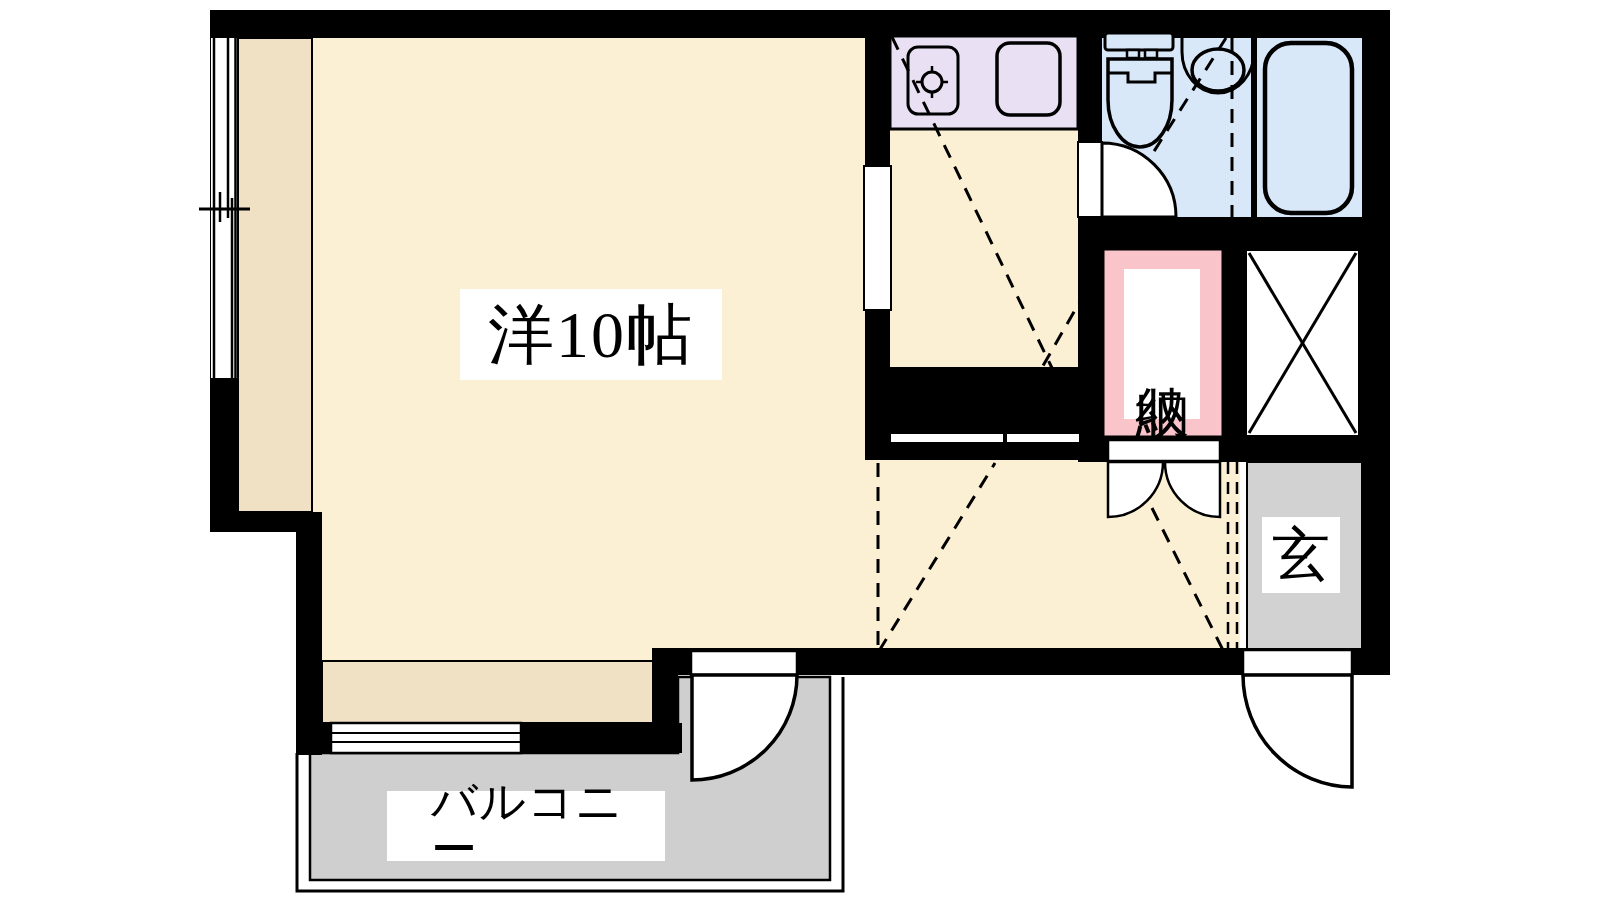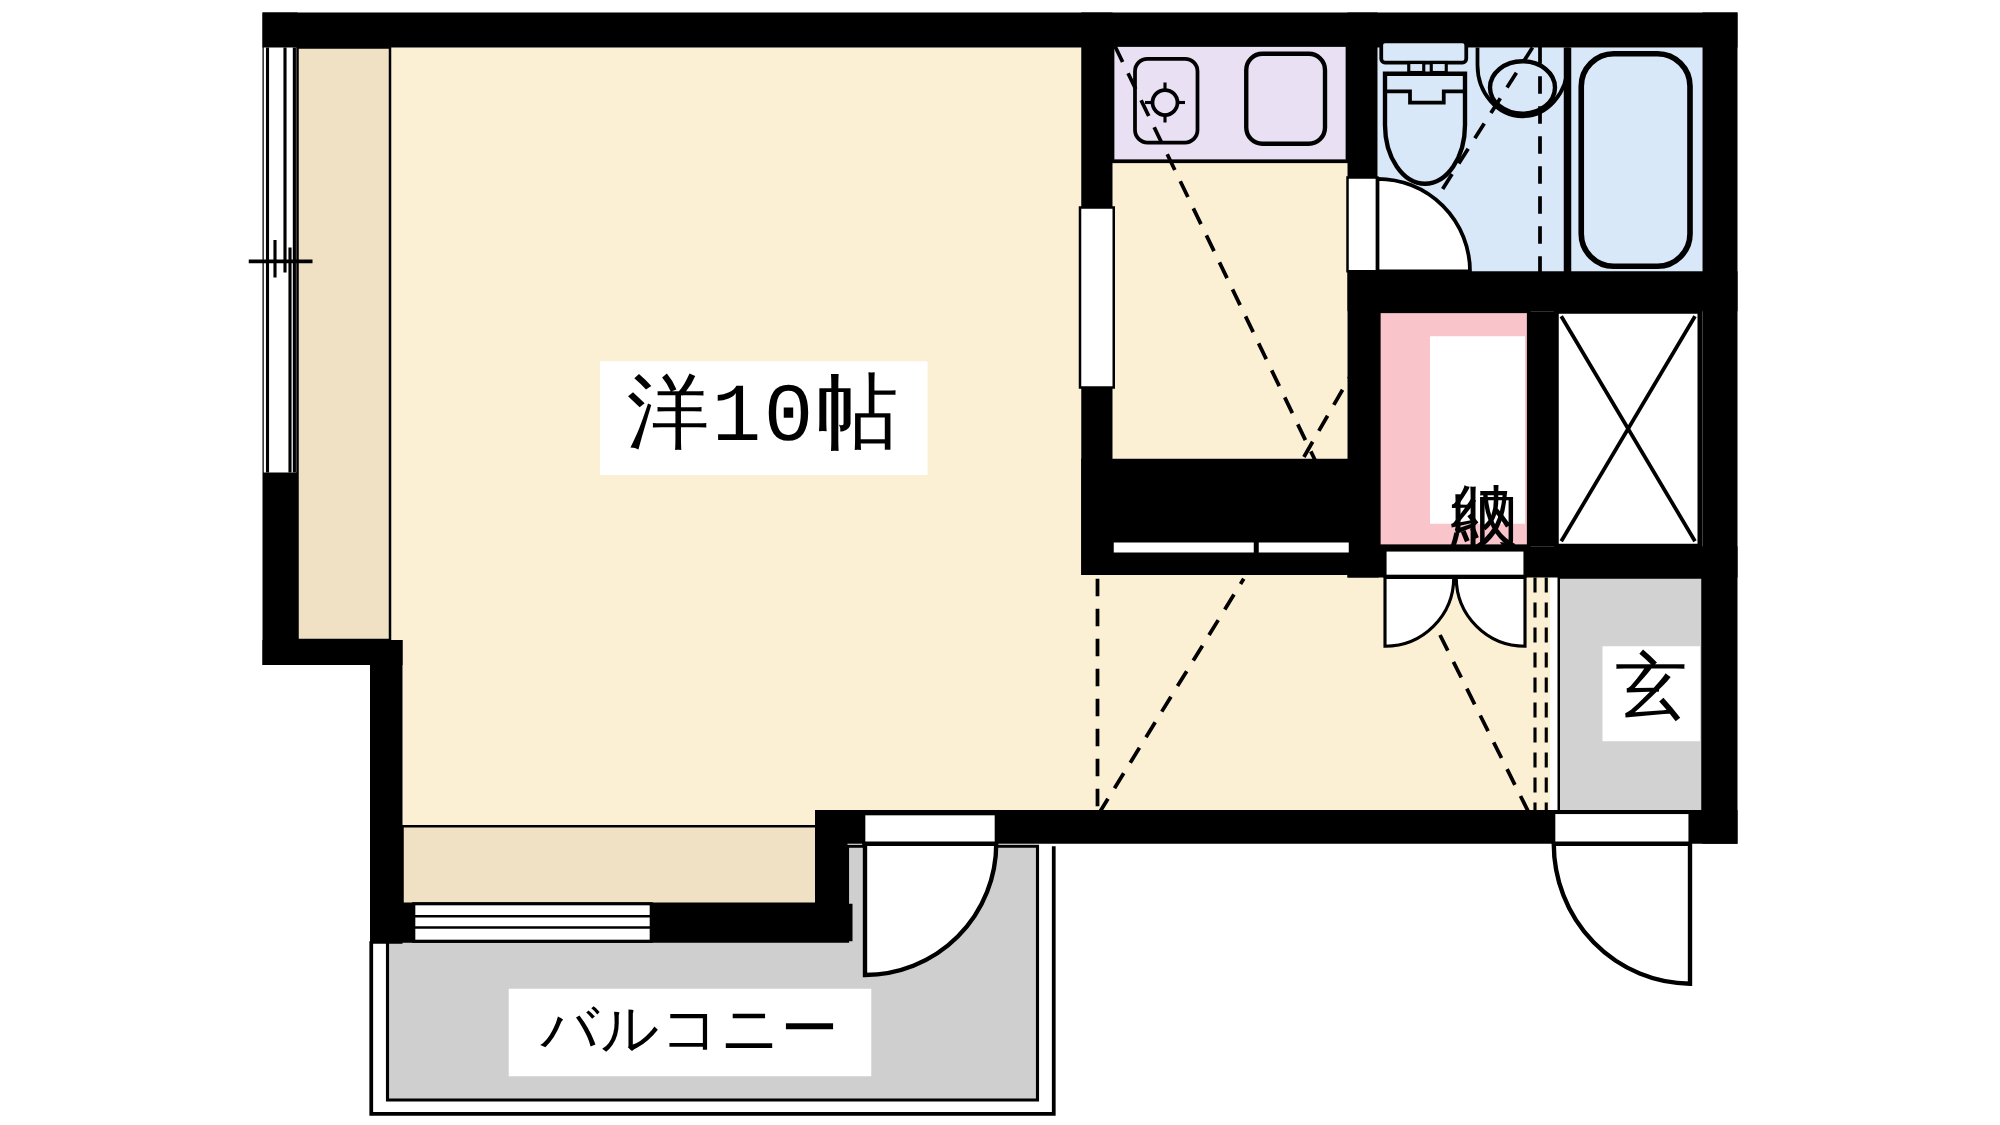--- a/index.html
+++ b/index.html
@@ -1,26 +1,26 @@
 <!DOCTYPE html>
 <html><head>
 <meta charset="utf-8">
 <style>
   html,body{margin:0;padding:0;background:#fff;}
   #stage{position:relative;width:1600px;height:900px;background:#fff;overflow:hidden;
          font-family:"Liberation Sans","DejaVu Sans",sans-serif;}
   #plan-svg{position:absolute;left:0;top:0;}
   .label{position:absolute;background:#fff;color:#000;display:flex;
          align-items:center;justify-content:center;line-height:1.05;
-         font-family:Liberation Mono, monospace;margin-left:20px;}
+         font-family:Liberation Serif, serif;}
   .label-room{left:460px;top:289px;width:262px;height:91px;font-size:66px;font-weight:500;letter-spacing:2px;}
   .label-storage{left:1124px;top:269px;width:76px;height:150px;font-size:54px;font-weight:500;
                  writing-mode:vertical-rl;text-orientation:upright;}
   .label-entrance{left:1262px;top:517px;width:78px;height:76px;font-size:58px;font-weight:500;}
-  .label-balcony{left:387px;top:791px;width:290px;height:70px;font-size:46px;font-weight:500;letter-spacing:1px;}
+  .label-balcony{left:387px;top:791px;width:234px;height:70px;font-size:46px;font-weight:500;letter-spacing:1px;padding-left:44px;}
 </style>
 </head>
 <body>
 
 <div id="stage">
 <svg id="plan-svg" width="1600" height="900" viewBox="0 0 1600 900">
 
   <polygon points="238,38 865,38 865,460 1240,460 1240,652 655,652 655,723 322,723 322,532 238,532" fill="#FBF0D3"></polygon>
   <rect x="238" y="38" width="74" height="474" stroke="#000" stroke-width="2" fill="#F0E1C4"></rect>
   <rect x="322" y="661" width="333" height="62" stroke="#000" stroke-width="2" fill="#F0E1C4"></rect>

